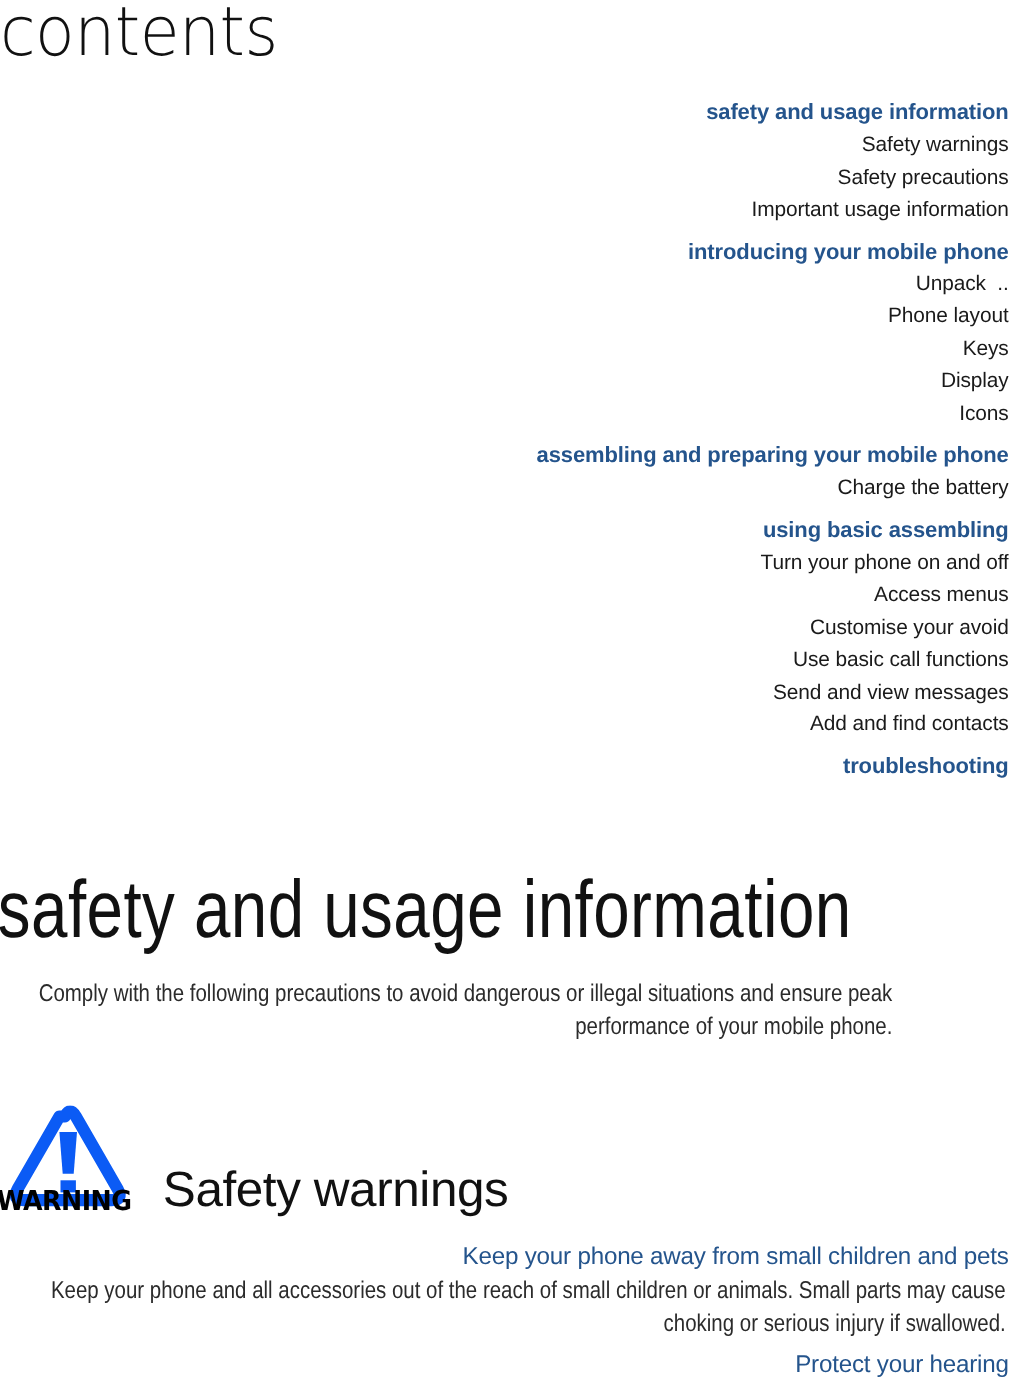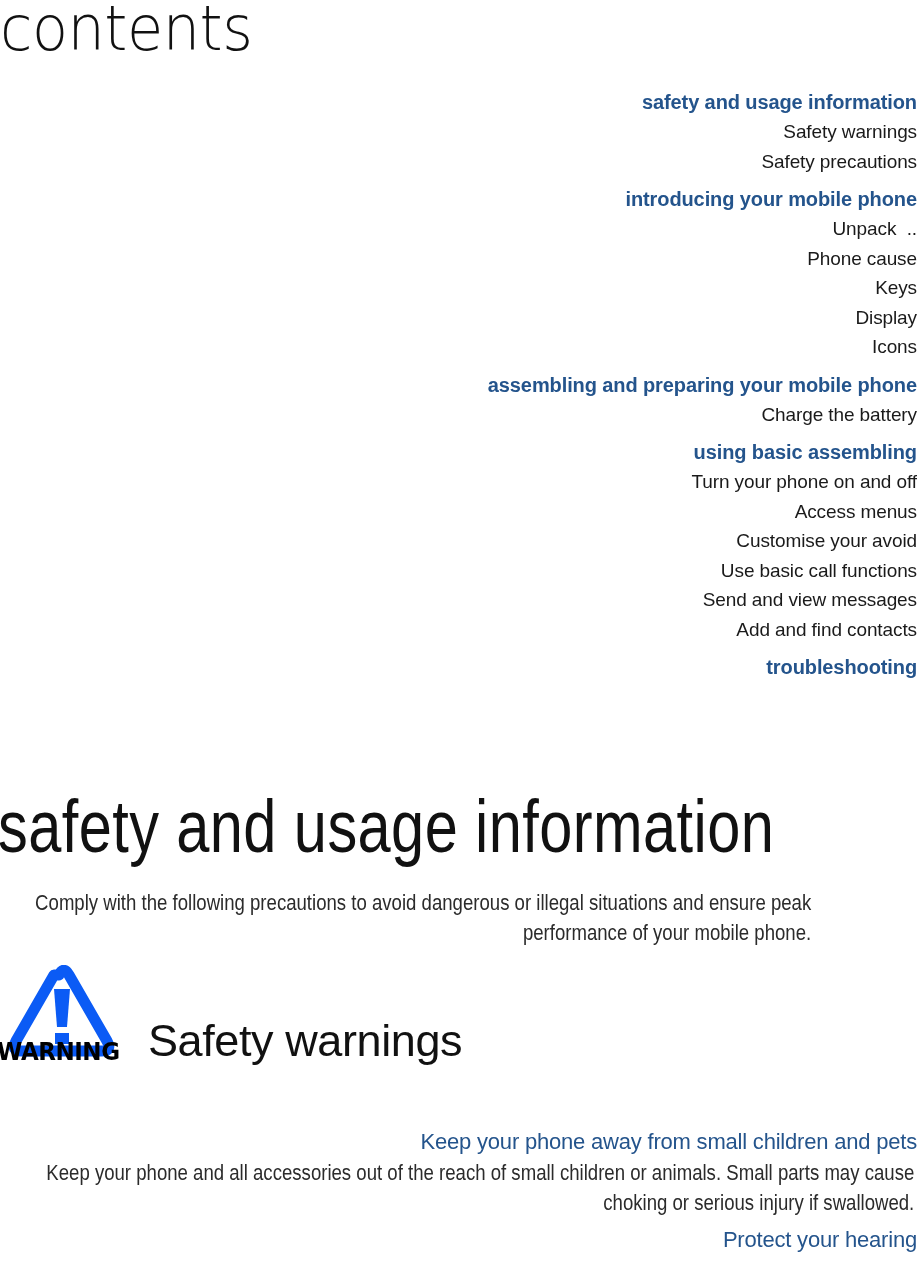--- a/index.html
+++ b/index.html
@@ -102,21 +102,21 @@
     color: #2b2b2b;
     transform: scaleX(0.845);
     transform-origin: left top;
     letter-spacing: 0px;
   }
 
   
   .warning-block {
     position: absolute;
     left: 0px;
-    top: 965px;
+    top: 1005px;
     width: 859px;
     height: 110px;
   }
   .warning-icon {
     position: absolute;
     left: 2px;
     top: 0px;
     width: 120px;
     height: 108px;
   }
@@ -189,26 +189,27 @@
 <div class="page">
 
   <div class="contents-title">contents</div>
 
   <div class="toc">
 
     <div class="toc-section">
       <div class="toc-heading">safety and usage information</div>
       <div class="toc-item">Safety warnings</div>
       <div class="toc-item">Safety precautions</div>
+      <div class="toc-item">Important usage information</div>
     </div>
 
     <div class="toc-section">
       <div class="toc-heading">introducing your mobile phone</div>
       <div class="toc-item">Unpack  ..</div>
-      <div class="toc-item">Phone cause</div>
+      <div class="toc-item">Phone layout</div>
       <div class="toc-item">Keys</div>
       <div class="toc-item">Display</div>
       <div class="toc-item">Icons</div>
     </div>
 
     <div class="toc-section">
       <div class="toc-heading">assembling and preparing your mobile phone</div>
       <div class="toc-item">Charge the battery</div>
     </div>
 

